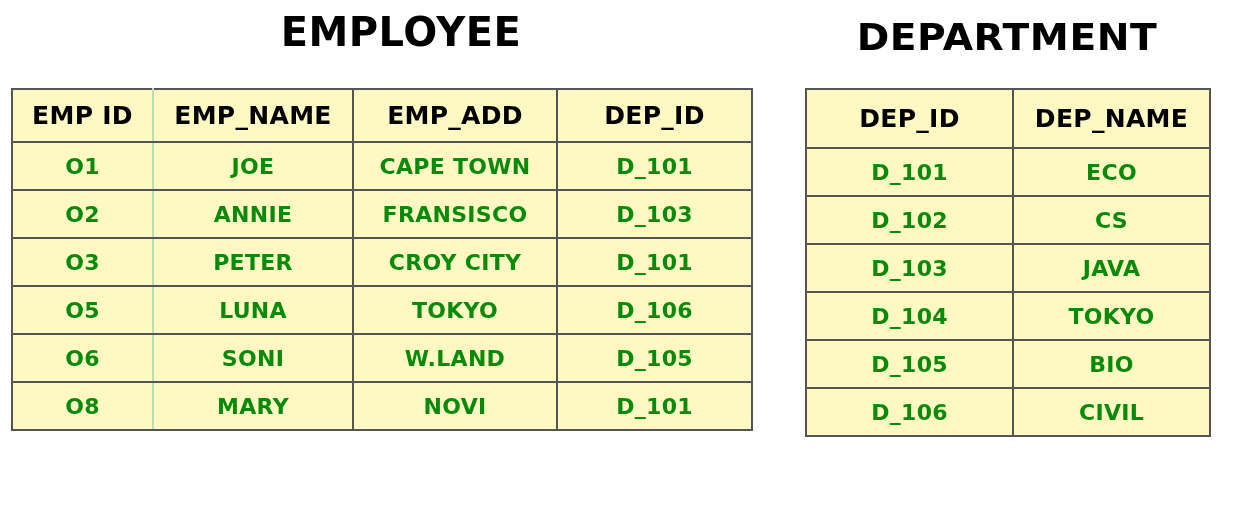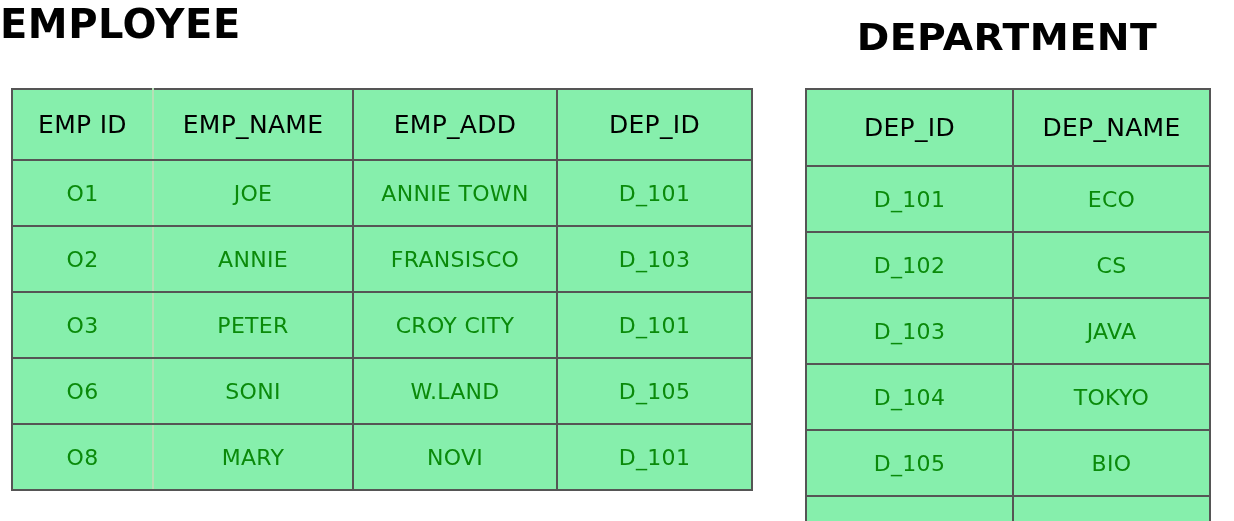--- a/index.html
+++ b/index.html
@@ -25,24 +25,26 @@
   .title {
     position: absolute;
     font-family: "DejaVu Sans", sans-serif;
     font-weight: bold;
     color: #000000;
     white-space: nowrap;
     line-height: 1;
   }
   .title-employee {
     left: 0;
-    top: 4px;
+    top: 12px;
     width: 706px;
+    text-align: center;
     font-size: 40px;
     letter-spacing: 0.5px;
+    padding-left: 48px;
   }
   .title-department {
     left: 805px;
     top: 19px;
     width: 404px;
     text-align: center;
     font-size: 37px;
     letter-spacing: 0.5px;
     transform: scaleX(1.06);
     transform-origin: center top;
@@ -50,26 +52,26 @@
 
   
   .grid {
     position: absolute;
     border-collapse: collapse;
     table-layout: fixed;
     background: #ffffff;
   }
   .grid td, .grid th {
     border: 2px solid #555555;
-    padding: 9px;
+    padding: 0;
     text-align: center;
     vertical-align: middle;
     font-family: "DejaVu Sans", sans-serif;
-    font-weight: normal;
-    background: #86efac;
+    font-weight: bold;
+    background: #fef9c3;
   }
   .grid th {
     color: #000000;
   }
   .grid td {
     color: #0a8a0a;
   }
 
   
   .tbl-employee {
@@ -138,34 +140,40 @@
         <th class="head-empid">EMP ID</th>
         <th>EMP_NAME</th>
         <th>EMP_ADD</th>
         <th>DEP_ID</th>
       </tr>
     </thead>
     <tbody id="employee-body">
         <tr>
           <td class="cell-empid">O1</td>
           <td>JOE</td>
-          <td>ANNIE TOWN</td>
+          <td>CAPE TOWN</td>
           <td>D_101</td>
         </tr>
         <tr>
           <td class="cell-empid">O2</td>
           <td>ANNIE</td>
           <td>FRANSISCO</td>
           <td>D_103</td>
         </tr>
         <tr>
           <td class="cell-empid">O3</td>
           <td>PETER</td>
           <td>CROY CITY</td>
           <td>D_101</td>
+        </tr>
+        <tr>
+          <td class="cell-empid">O5</td>
+          <td>LUNA</td>
+          <td>TOKYO</td>
+          <td>D_106</td>
         </tr>
         <tr>
           <td class="cell-empid">O6</td>
           <td>SONI</td>
           <td>W.LAND</td>
           <td>D_105</td>
         </tr>
         <tr>
           <td class="cell-empid">O8</td>
           <td>MARY</td>

